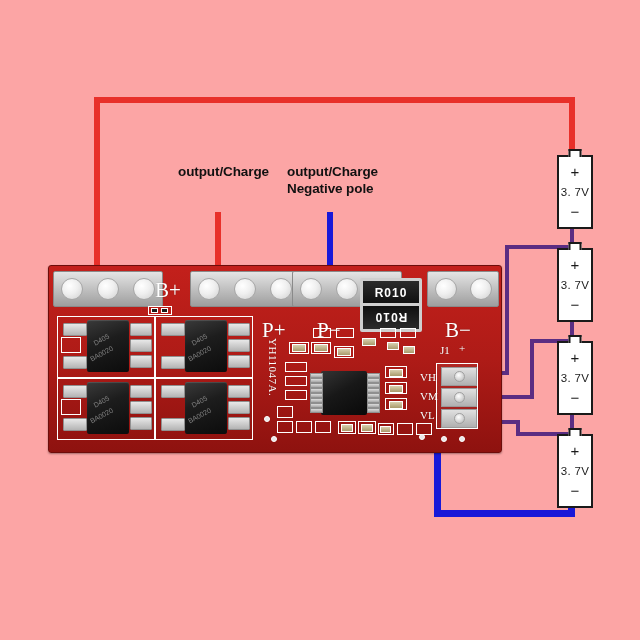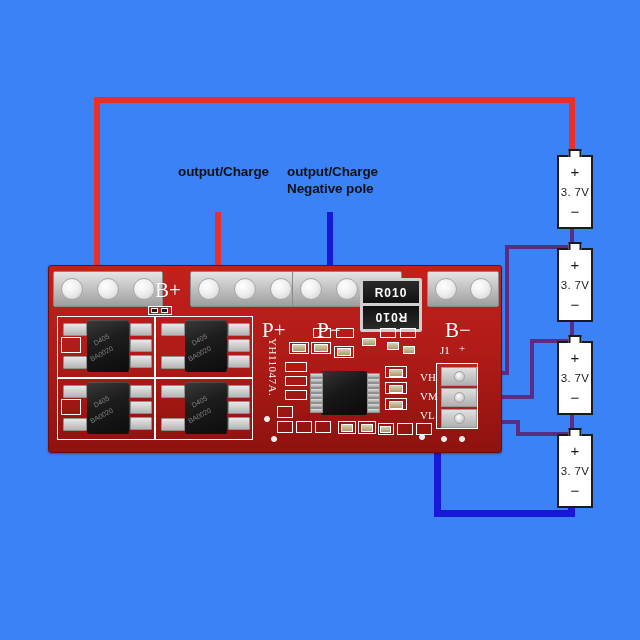--- a/index.html
+++ b/index.html
@@ -8,21 +8,21 @@
     padding: 0;
     background: #ffffff;
   }
   body {
     font-family: "Liberation Sans", sans-serif;
   }
   #stage {
     position: relative;
     width: 640px;
     height: 640px;
-    background: #3b82f6;
+    background: #fca5a5;
     overflow: hidden;
   }
 
   
   .annot {
     position: absolute;
     font-family: "Liberation Sans", sans-serif;
     font-size: 13.5px;
     font-weight: bold;
     color: #111111;

